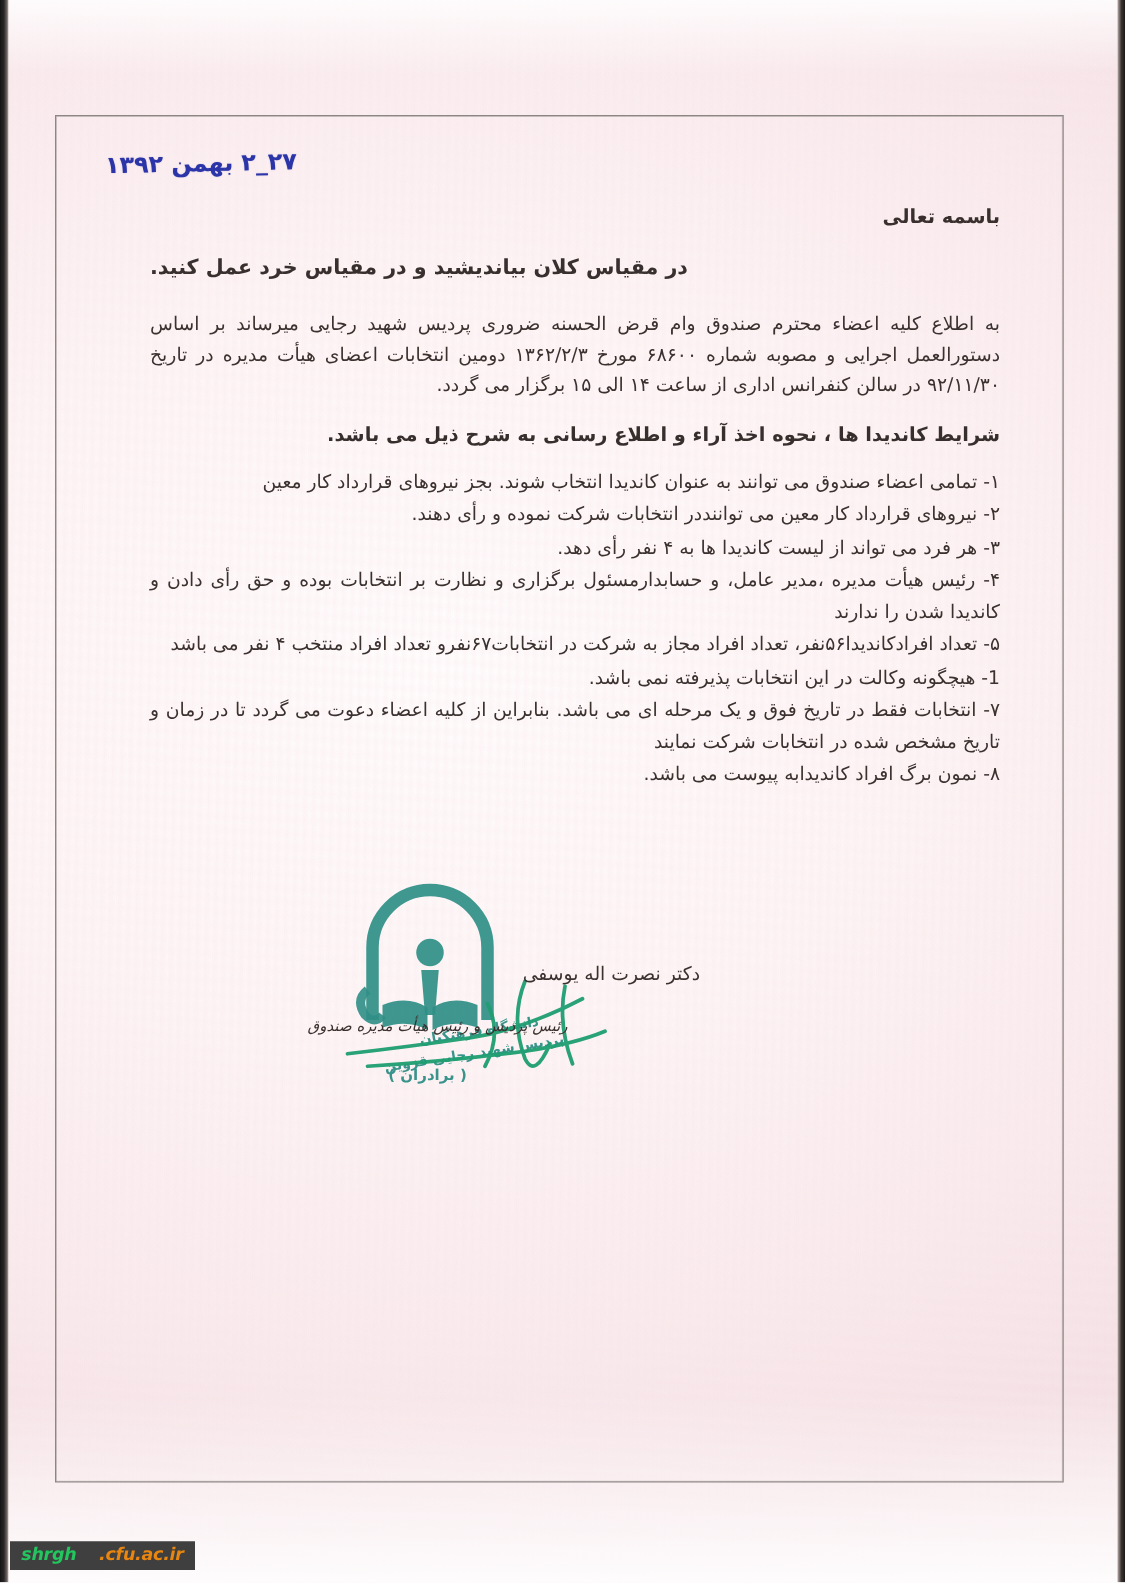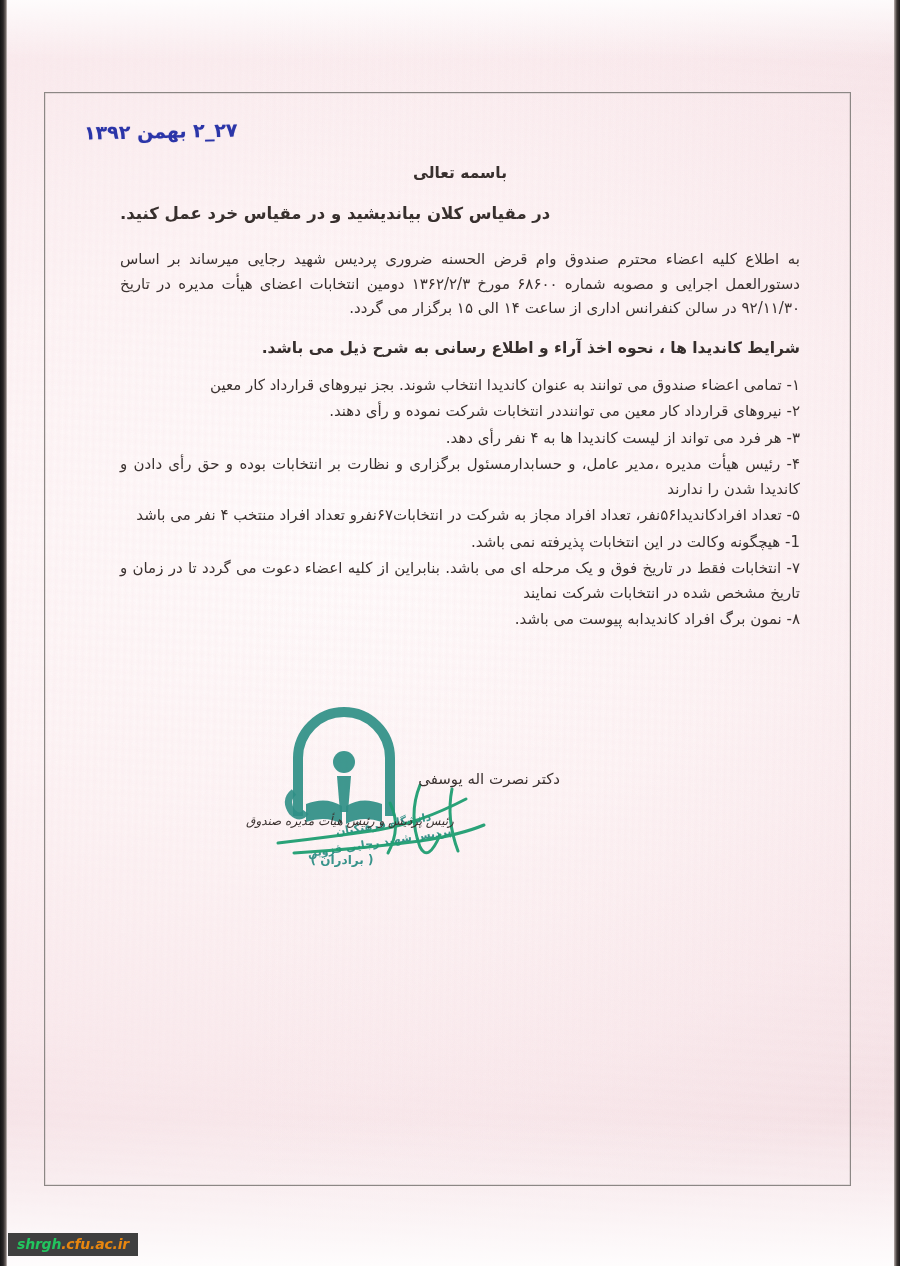--- a/index.html
+++ b/index.html
@@ -92,21 +92,21 @@
     position: absolute;
     left: 120px;
     top: 150px;
     width: 680px;
     direction: rtl;
     text-align: right;
     color: #3b3230;
   }
 
   .basmala {
-    text-align: center;
+    text-align: right;
     font-size: 15.5px;
     font-weight: 700;
     letter-spacing: 2px;
     margin: 14px 0 0 0;
     color: #39302e;
   }
   .motto {
     text-align: left;
     font-size: 16.5px;
     font-weight: 700;
@@ -206,21 +206,21 @@
     font-family: "DejaVu Sans", "Liberation Sans", sans-serif;
     font-size: 14px;
     font-weight: 700;
     font-style: italic;
     letter-spacing: -0.2px;
     direction: ltr;
     line-height: 1;
     white-space: nowrap;
   }
   .wm-a { color: #22c55e; }
-  .wm-b { color: #e8860f; }
+  .wm-b { color: #e8860f; padding-left: 18px; }
 </style>
 </head>
 <body>
 
 <div id="page">
 
   <div class="scan-edge-left"></div>
 
   <div class="paper">
     <div class="paper-grain"></div>

